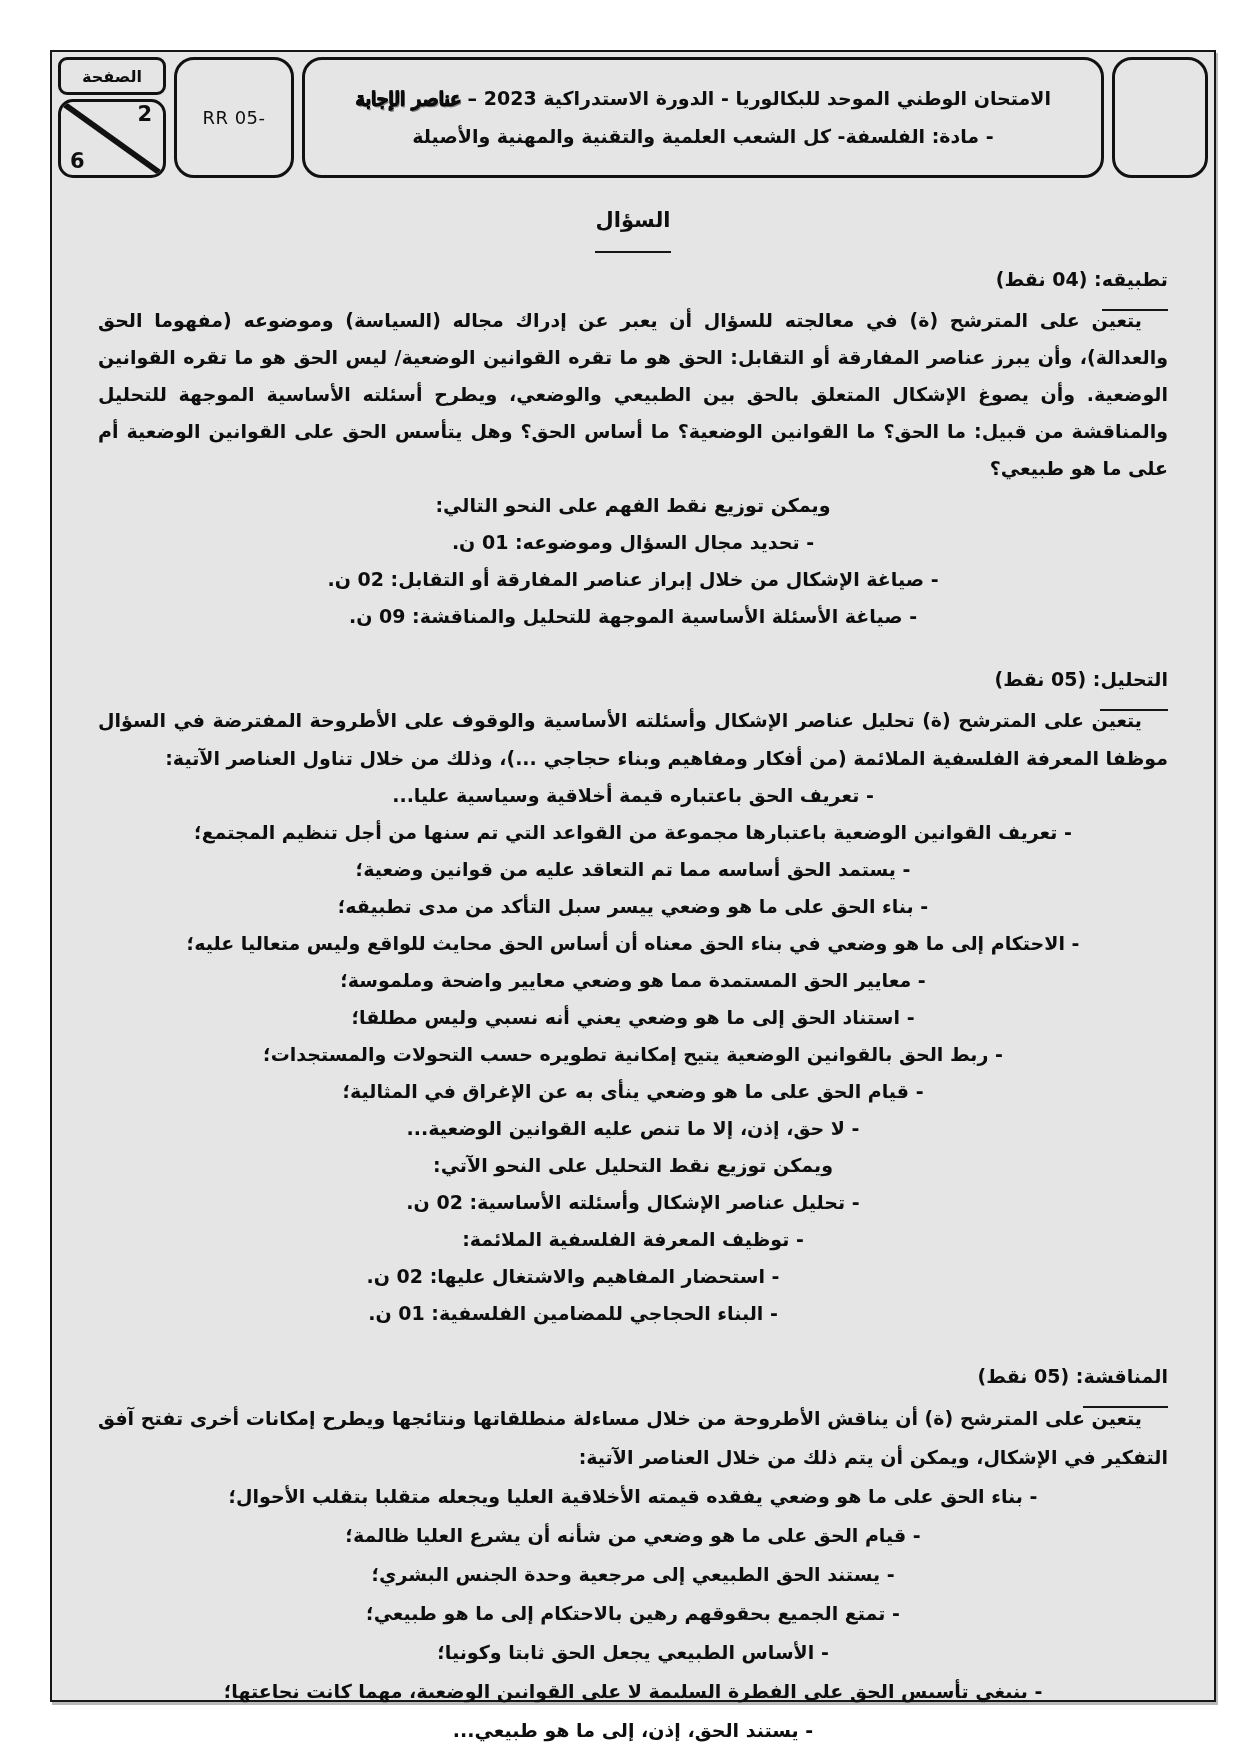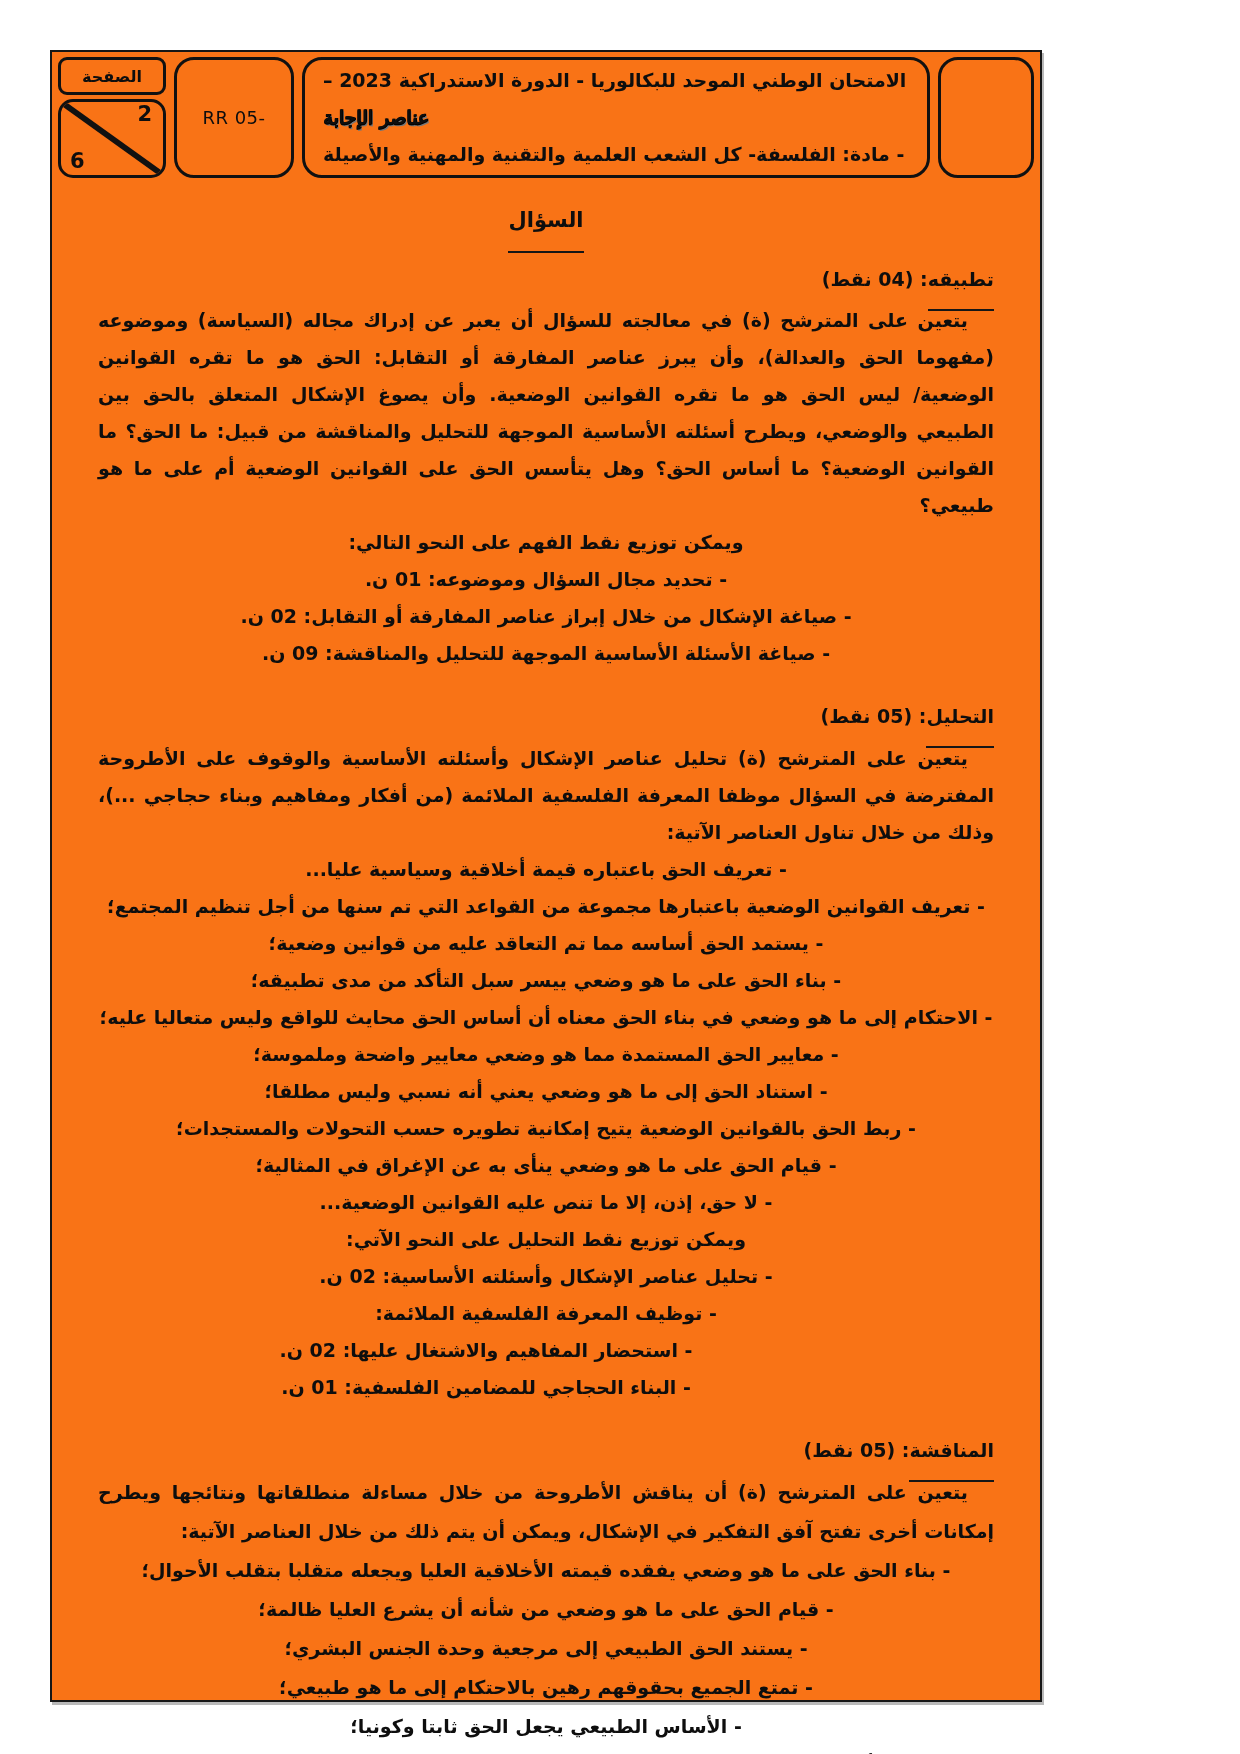--- a/index.html
+++ b/index.html
@@ -4,25 +4,25 @@
 <style>
   html,body{margin:0;padding:0;background:#ffffff;}
   body{
     width:1240px;height:1754px;
     font-family:"DejaVu Sans",sans-serif;
     color:#0e0e0e;
     -webkit-font-smoothing:antialiased;
   }
   .sheet{position:relative;width:1240px;height:1754px;overflow:hidden;background:#fff;}
   .frame{
-    position:absolute;left:50px;top:50px;width:992px;height:1652px;
+    position:absolute;left:50px;top:50px;width:1166px;height:1652px;
     border:2px solid #161616;
     box-shadow:2px 3px 0 #b9b9b9;
     box-sizing:border-box;
-    background:#f97316;
+    background:#e5e5e5;
   }
   
   .hdr{
     direction:ltr;
     display:flex;gap:8px;
     margin:5px 6px 0 6px;height:121px;
   }
   .pagebox{width:108px;display:flex;flex-direction:column;gap:4px;}
   .pagebox .plabel{
     border:3px solid #111;border-radius:9px;
@@ -36,21 +36,21 @@
   .diag svg{position:absolute;inset:0;width:100%;height:100%;}
   .diag .n2{position:absolute;top:0px;right:11px;font-weight:bold;font-size:21px;}
   .diag .n6{position:absolute;bottom:2px;left:9px;font-weight:bold;font-size:21px;}
   .rrbox{
     width:114px;border:3px solid #111;border-radius:20px;
     display:flex;align-items:center;justify-content:center;
     font-weight:normal;font-size:18px;direction:ltr;letter-spacing:.5px;
   }
   .titlebox{
     flex:1;border:3px solid #111;border-radius:20px;
-    direction:rtl;text-align:left;
+    direction:rtl;text-align:center;
     display:flex;flex-direction:column;justify-content:center;
     font-weight:bold;font-size:19px;line-height:1.95;
     padding:4px 18px;box-sizing:border-box;
   }
   .ornate{
     font-family:"DejaVu Serif",serif;
     letter-spacing:1px;
     text-shadow:1px 0 0 #000,0 1px 0 #000,1.5px 1.5px 0 #777;
   }
   .logobox{width:90px;border:3px solid #111;border-radius:20px;}

